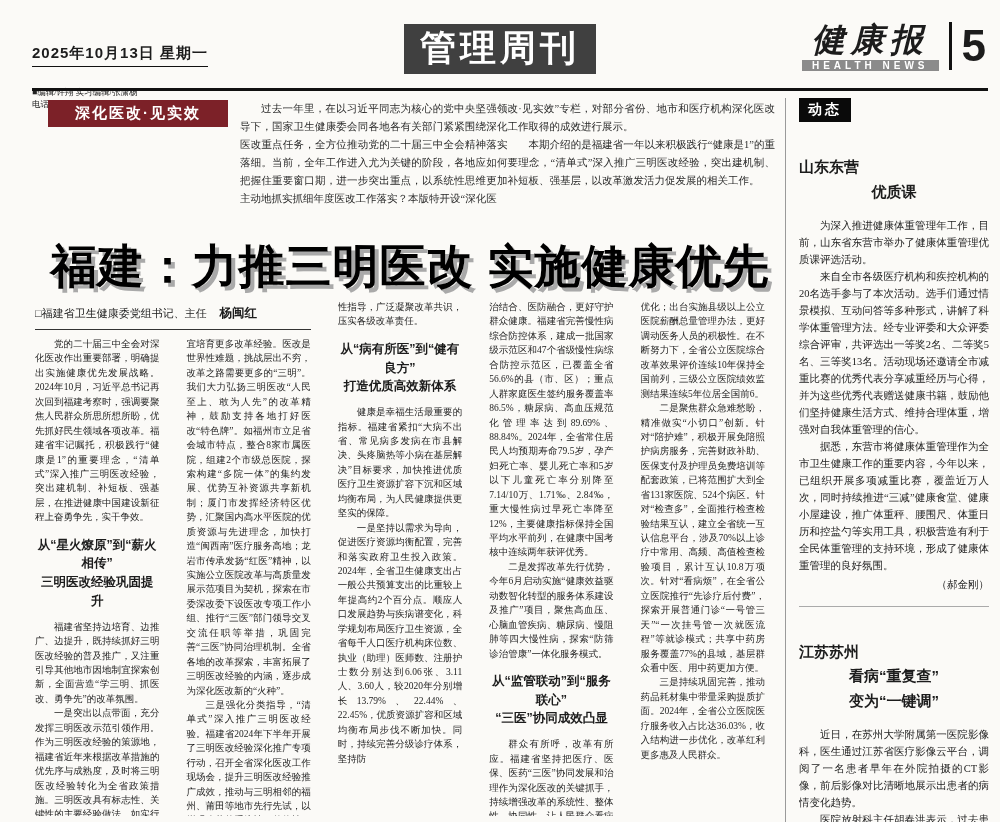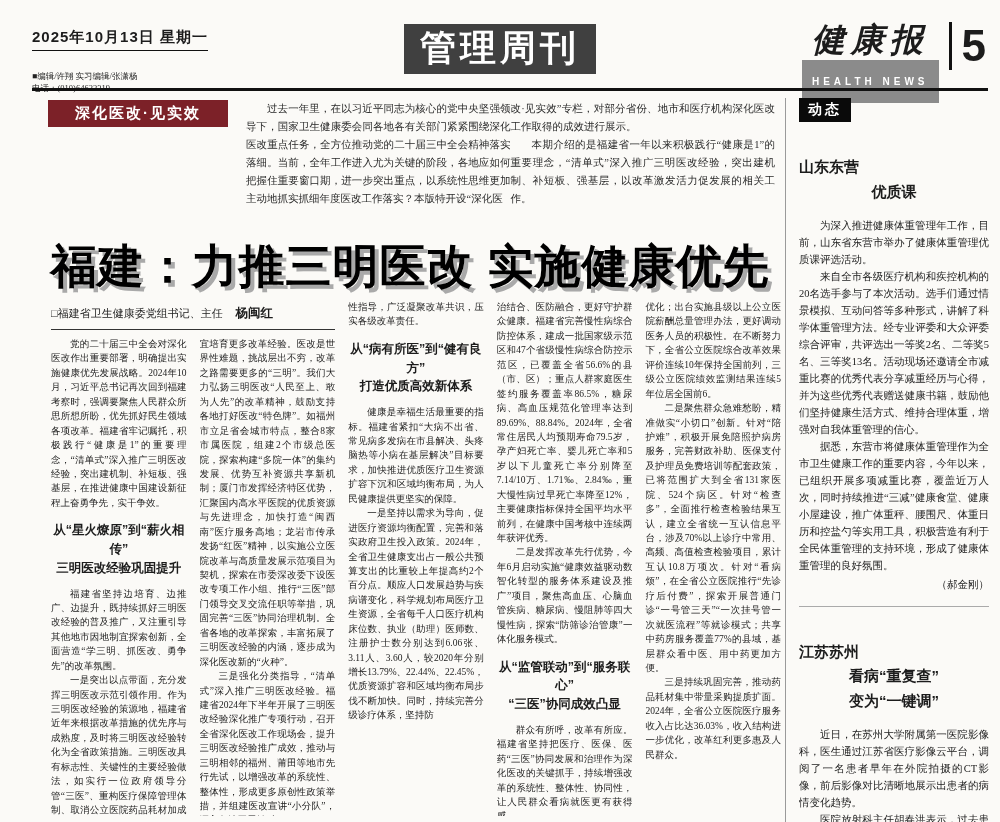--- a/index.html
+++ b/index.html
@@ -1,45 +1,45 @@
 <!DOCTYPE html>
 <html><head>
 <meta charset="utf-8">
 <style>
   * { margin:0; padding:0; box-sizing:border-box; }
   html,body { width:1000px; height:822px; overflow:hidden; }
   body { background:#fbfaf7; font-family:"Liberation Serif","DejaVu Serif",serif; color:#1c1c1c; }
   .page { position:relative; width:1000px; height:822px; }
 
   
-  .hdr-left { position:absolute; left:32px; top:28px; width:230px; }
+  .hdr-left { position:absolute; left:32px; top:44px; width:230px; }
   .hdr-date { font-family:"Liberation Sans",sans-serif; font-weight:bold; font-size:15px; letter-spacing:1px; border-bottom:1.5px solid #111; display:inline-block; padding-bottom:3px; }
   .hdr-editors { font-size:8.5px; margin-top:20px; color:#222; }
   .hdr-phone { font-size:8.5px; color:#222; }
   .hdr-logo { position:absolute; left:50%; top:24px; transform:translateX(-50%); background:#404040; color:#fff; padding:6px 16px 8px; font-family:"Liberation Sans",sans-serif; font-weight:900; font-size:36px; letter-spacing:4px; line-height:1; }
   .hdr-brand { position:absolute; right:14px; top:22px; display:flex; align-items:flex-start; }
   .brand-stack { text-align:center; }
   .brand-cn { font-family:"DejaVu Serif",serif; font-style:italic; font-weight:bold; font-size:33px; letter-spacing:6px; line-height:1.1; }
-  .brand-en { background:#8b8b8b; color:#fff; font-family:"Liberation Sans",sans-serif; font-weight:bold; font-size:10px; letter-spacing:4px; padding:16px 10px; margin-top:2px; }
+  .brand-en { background:#8b8b8b; color:#fff; font-family:"Liberation Sans",sans-serif; font-weight:bold; font-size:10px; letter-spacing:4px; padding:0 10px; margin-top:2px; }
   .page-num { font-family:"Liberation Sans",sans-serif; font-weight:900; font-size:44px; line-height:1.1; border-left:3px solid #111; padding-left:10px; margin-left:10px; }
   .hdr-rule { position:absolute; left:32px; right:12px; top:88px; height:3px; background:#111; }
 
   
   .topstrip { position:absolute; left:48px; top:100px; width:727px; display:flex; }
   .label-box { background:#7c2128; color:#fff; width:180px; height:27px; flex:0 0 180px; display:flex; align-items:center; justify-content:center; font-family:"Liberation Sans",sans-serif; font-weight:bold; font-size:15px; letter-spacing:2px; }
-  .intro { margin-left:18px; flex:1; display:flex; font-size:10.5px; line-height:1.72; text-align:justify; color:#2a2a2a; }
+  .intro { margin-left:12px; flex:1; display:flex; font-size:10.5px; line-height:1.72; text-align:justify; color:#2a2a2a; }
   .intro > div { flex:1; }
   .intro p { text-indent:2em; }
   .intro p.noindent { text-indent:0; }
 
   
   .headline { position:absolute; left:45px; top:236px; width:730px; text-align:center; font-family:"Liberation Sans",sans-serif; font-weight:900; font-size:46px; letter-spacing:1px; white-space:nowrap; color:#000; text-shadow:4px 4px 0 #a9a9a9; }
 
   
-  .article { position:absolute; left:51px; top:300px; width:730px; height:516px; display:grid; grid-template-columns:repeat(5,1fr); grid-template-rows:auto 1fr; column-gap:13px; font-size:9.5px; line-height:1.52; text-align:justify; overflow:hidden; }
+  .article { position:absolute; left:35px; top:300px; width:730px; height:516px; display:grid; grid-template-columns:repeat(5,1fr); grid-template-rows:auto 1fr; column-gap:27px; font-size:9.5px; line-height:1.52; text-align:justify; overflow:hidden; }
   .byline { grid-column:1/3; grid-row:1; border-bottom:1px solid #333; padding:4px 0 6px; margin-bottom:7px; font-size:11px; white-space:nowrap; }
   .byline .author { font-weight:bold; font-size:12.5px; margin-left:10px; }
   .colA { grid-column:1; grid-row:2; overflow:hidden; }
   .colB { grid-column:2; grid-row:2; overflow:hidden; }
   .colC { grid-column:3; grid-row:1/3; overflow:hidden; }
   .colD { grid-column:4; grid-row:1/3; overflow:hidden; }
   .colE { grid-column:5; grid-row:1/3; overflow:hidden; }
   .article p { text-indent:2em; }
   .article p.noindent { text-indent:0; }
   .subhead { font-family:"Liberation Sans",sans-serif; font-weight:bold; font-size:12.5px; line-height:1.5; text-align:center; text-indent:0; margin:11px 0 9px; }

